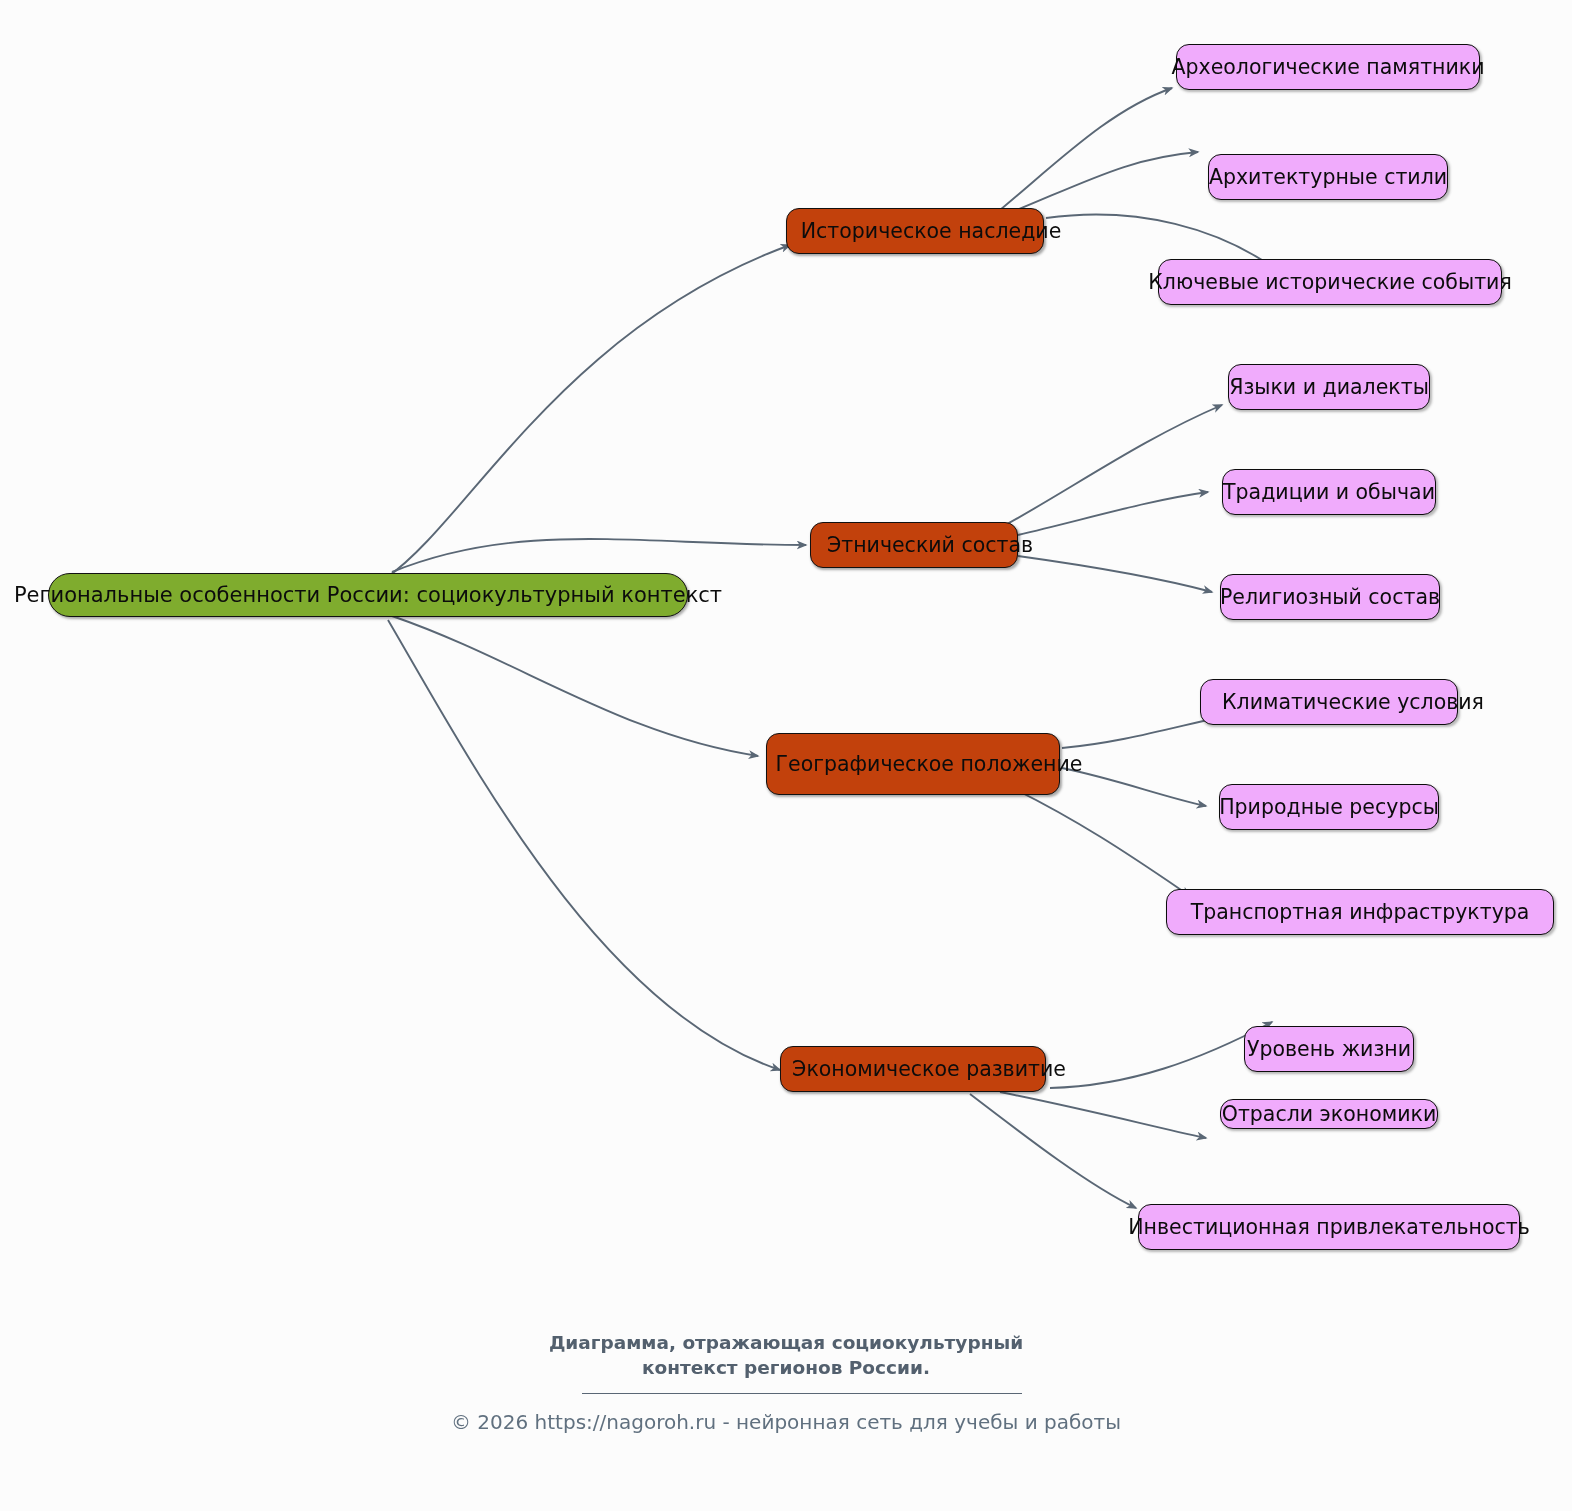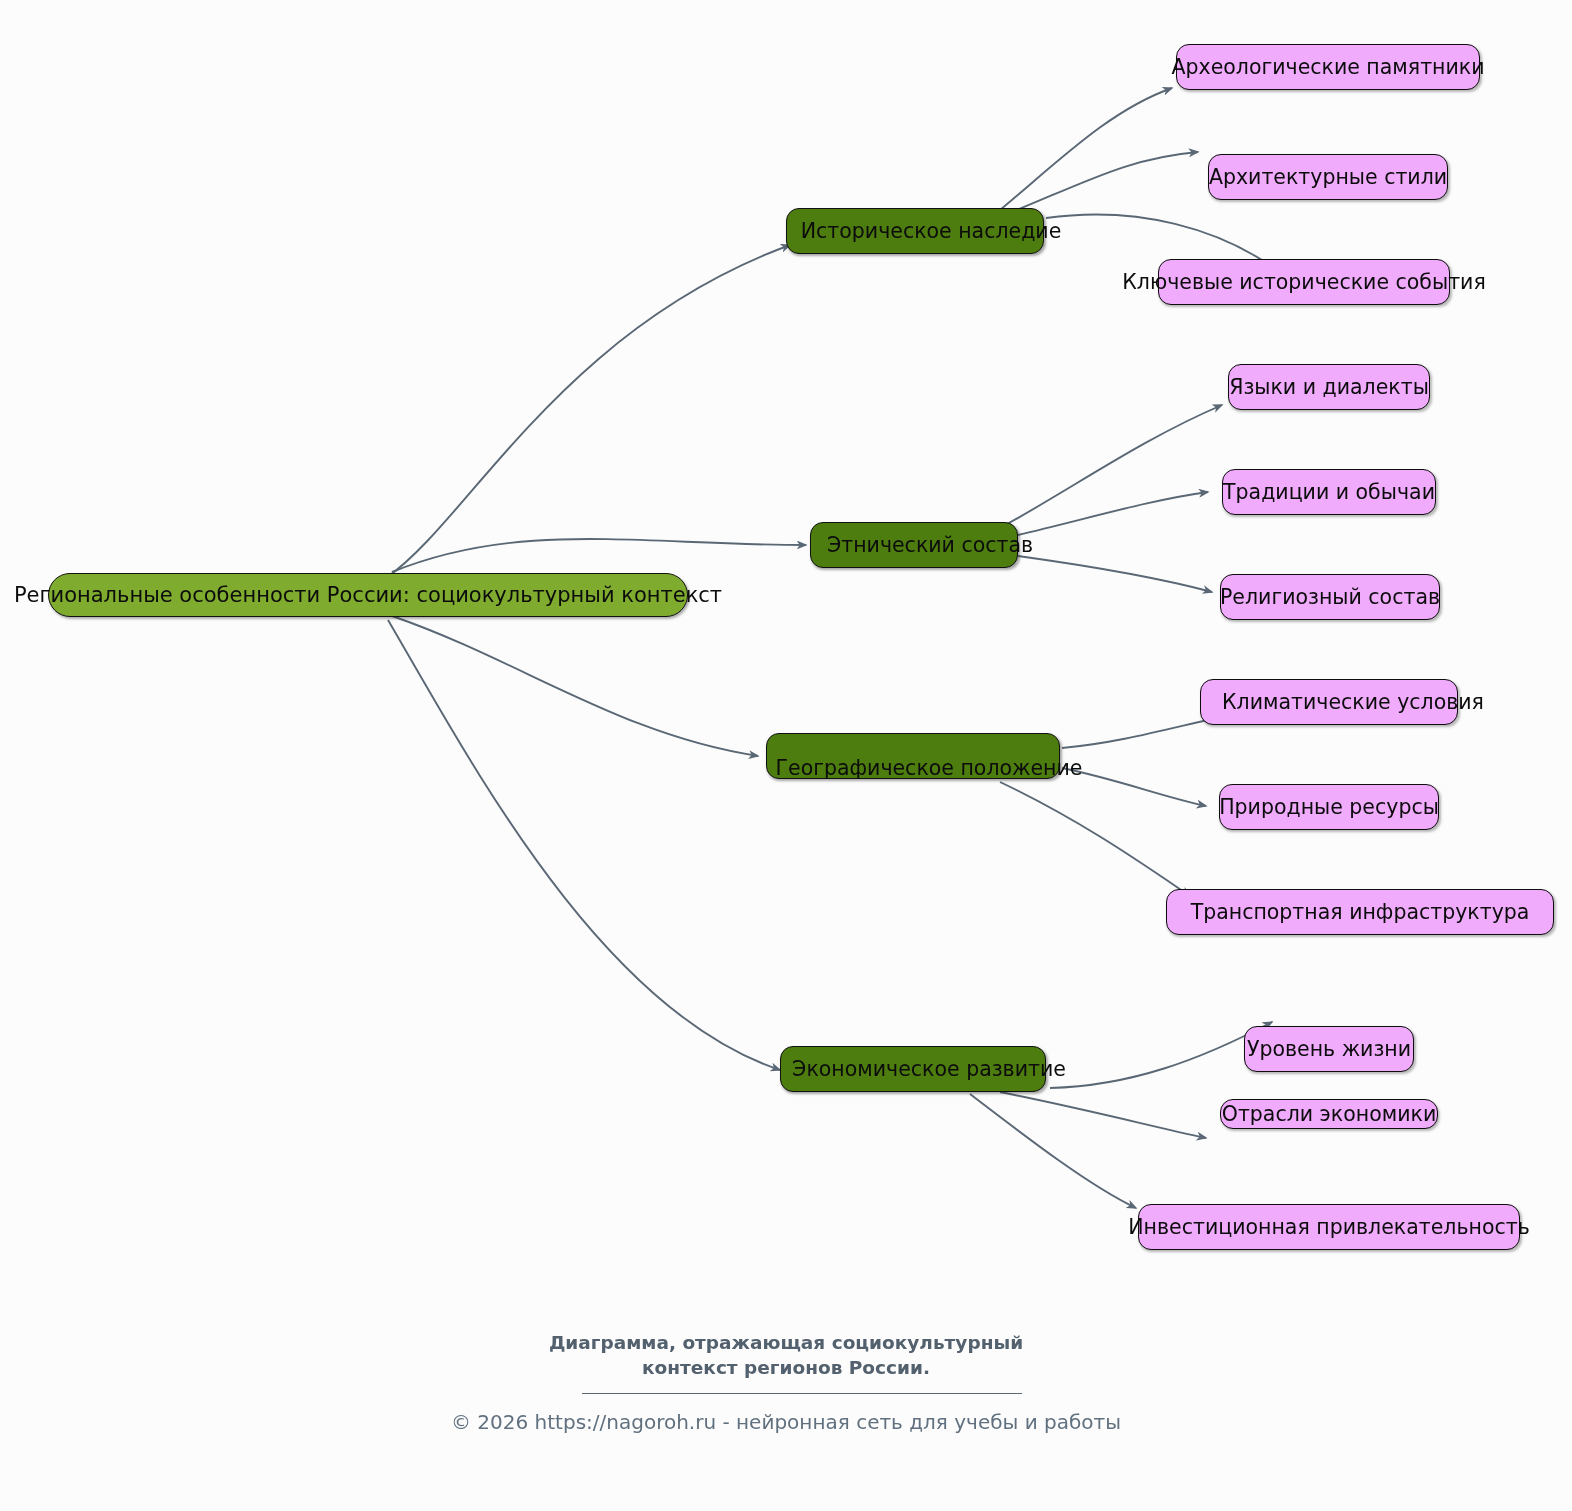--- a/index.html
+++ b/index.html
@@ -41,21 +41,21 @@
   }
   .node-root {
     background: #7fac2e;
     border: 1.6px solid #111111;
     border-radius: 22px;
     color: #0c0c0c;
     font-size: 21px;
     box-shadow: 1.5px 2px 2.5px rgba(40,40,40,0.38);
   }
   .node-branch {
-    background: #4d7c0f;
+    background: #c2410c;
     border: 1.6px solid #111111;
     border-radius: 13px;
     color: #0c0c0c;
     font-size: 20.5px;
     box-shadow: 1.5px 2px 2.5px rgba(40,40,40,0.40);
     padding-left: 32px;
   }
   .node-leaf {
     background: #f0abfc;
     border: 1.7px solid #0d0d0d;
@@ -130,34 +130,34 @@
   <div class="node node-root" style="left:48px; top:573px; width:640px; height:44px;">
     <span>Региональные особенности России: социокультурный контекст</span>
   </div>
 
   <div class="node node-branch" style="left:786px; top:208px; width:258px; height:46px;">
     <span>Историческое наследие</span>
   </div>
   <div class="node node-branch" style="left:810px; top:522px; width:208px; height:46px;">
     <span>Этнический состав</span>
   </div>
-  <div class="node node-branch" style="left:766px; top:733px; width:294px; height:46px;align-items:flex-end;">
+  <div class="node node-branch" style="left:766px; top:733px; width:294px; height:62px;">
     <span>Географическое положение</span>
   </div>
   <div class="node node-branch" style="left:780px; top:1046px; width:266px; height:46px;">
     <span>Экономическое развитие</span>
   </div>
 
   <div class="node node-leaf" style="left:1176px; top:44px; width:304px; height:46px;">
     <span>Археологические памятники</span>
   </div>
   <div class="node node-leaf" style="left:1208px; top:154px; width:240px; height:46px;">
     <span>Архитектурные стили</span>
   </div>
-  <div class="node node-leaf" style="left:1158px; top:259px; width:292px; height:46px;">
+  <div class="node node-leaf" style="left:1158px; top:259px; width:344px; height:46px;">
     <span>Ключевые исторические события</span>
   </div>
 
   <div class="node node-leaf" style="left:1228px; top:364px; width:202px; height:46px;text-align:center;">
     <span>Языки и диалекты</span>
   </div>
   <div class="node node-leaf" style="left:1222px; top:469px; width:214px; height:46px;">
     <span>Традиции и обычаи</span>
   </div>
   <div class="node node-leaf" style="left:1220px; top:574px; width:220px; height:46px;">

